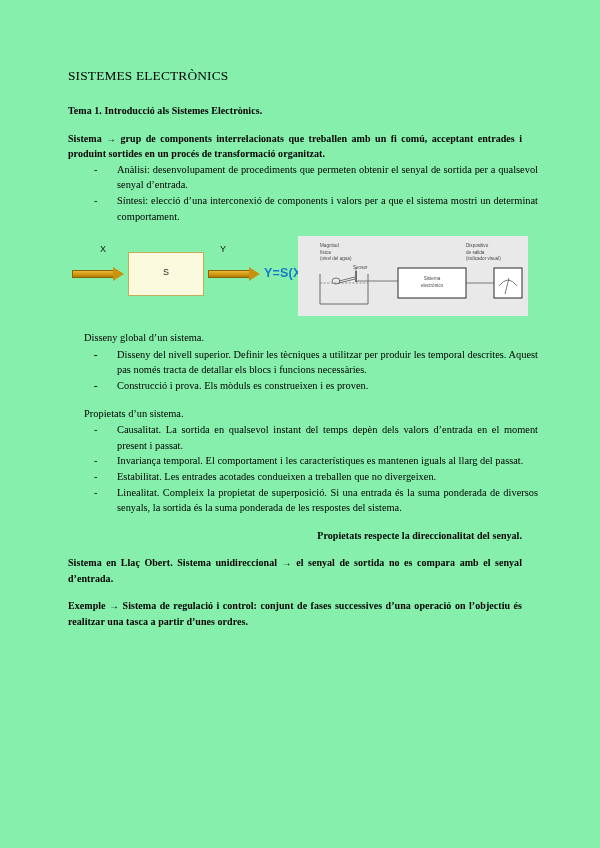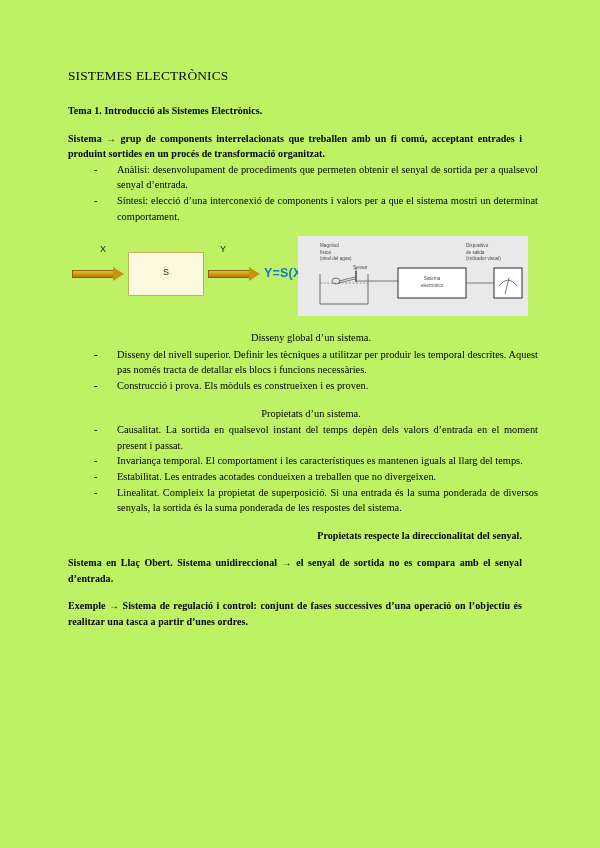--- a/index.html
+++ b/index.html
@@ -11,21 +11,21 @@
     width: 600px;
     height: 848px;
     font-family: "Liberation Serif", "DejaVu Serif", serif;
     color: #000000;
     overflow: hidden;
   }
   .page {
     position: relative;
     width: 600px;
     height: 848px;
-    background: #bef264;
+    background: #86efac;
     box-sizing: border-box;
     padding: 68px 62px 0 68px;
   }
   .doc-title {
     font-size: 13.4px;
     letter-spacing: 0.15px;
     margin: 0 0 19px 0;
     font-weight: normal;
   }
   p.para {
@@ -39,21 +39,21 @@
   p.para.tight {
     margin-bottom: 0;
   }
   p.para.nojust {
     text-align: right;
   }
   p.heading-line {
     font-size: 10.4px;
     line-height: 15.6px;
     margin: 0 0 1px 16px;
-    text-align: center;
+    text-align: left;
   }
   ul.dashlist {
     list-style: none;
     margin: 0 0 12px 0;
     padding: 0 0 0 26px;
   }
   ul.dashlist li {
     position: relative;
     font-size: 10.4px;
     line-height: 15.6px;
@@ -265,21 +265,21 @@
   <ul class="dashlist">
     <li><span class="dash">-</span></li>
     <li><span class="dash">-</span><span>Disseny del nivell superior. Definir les tècniques a utilitzar per produir les temporal descrites. Aquest pas només tracta de detallar els blocs i funcions necessàries.</span></li>
     <li><span class="dash">-</span></li>
     <li><span class="dash">-</span><span>Construcció i prova. Els mòduls es construeixen i es proven.</span></li>
   </ul>
 
   <p class="heading-line">Propietats d’un sistema.</p>
   <ul class="dashlist">
     <li><span class="dash">-</span><span>Causalitat. La sortida en qualsevol instant del temps depèn dels valors d’entrada en el moment present i passat.</span></li>
-    <li><span class="dash">-</span><span>Invariança temporal. El comportament i les característiques es mantenen iguals al llarg del temps.</span></li>
+    <li><span class="dash">-</span><span>Invariança temporal. El comportament i les característiques es mantenen iguals al llarg del passat.</span></li>
     <li><span class="dash">-</span><span>Estabilitat. Les entrades acotades condueixen a treballen que no divergeixen.</span></li>
     <li><span class="dash">-</span><span>Linealitat. Compleix la propietat de superposició. Si una entrada és la suma ponderada de diversos senyals, la sortida és la suma ponderada de les respostes del sistema.</span></li>
   </ul>
 
   <p class="para nojust">Propietats respecte la direccionalitat del senyal.</p>
 
   <p class="para">Sistema en Llaç Obert. Sistema unidireccional → el senyal de sortida no es compara amb el senyal d’entrada.</p>
 
   <p class="para tight">Exemple → Sistema de regulació i control: conjunt de fases successives d’una operació on l’objectiu és realitzar una tasca a partir d’unes ordres.</p>
 

